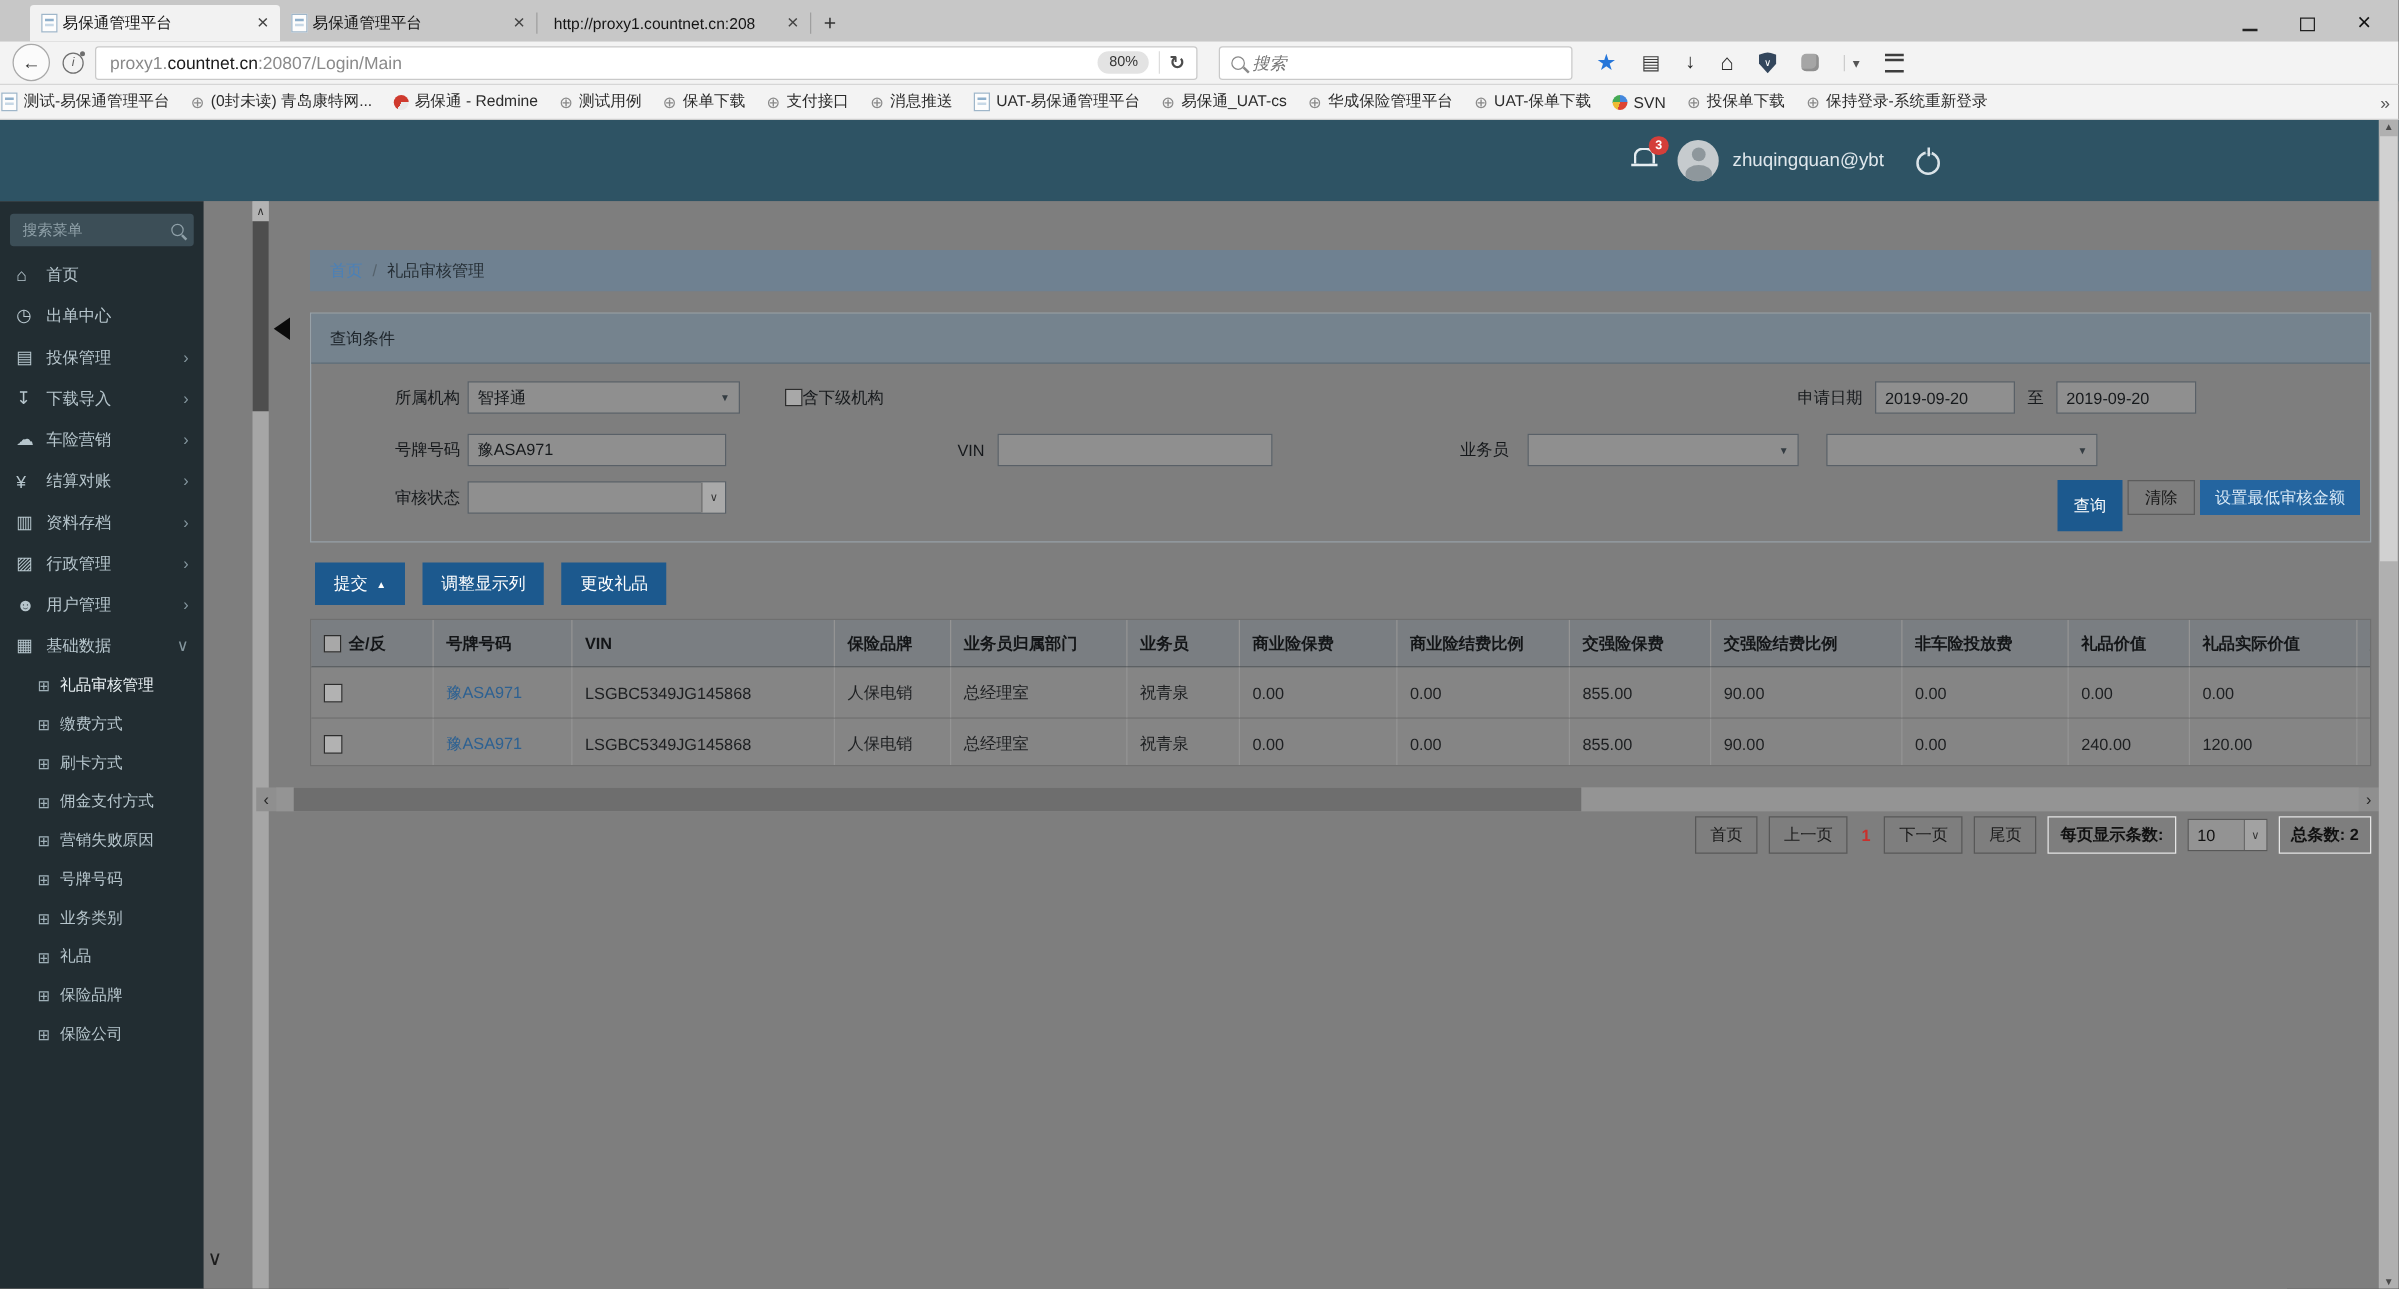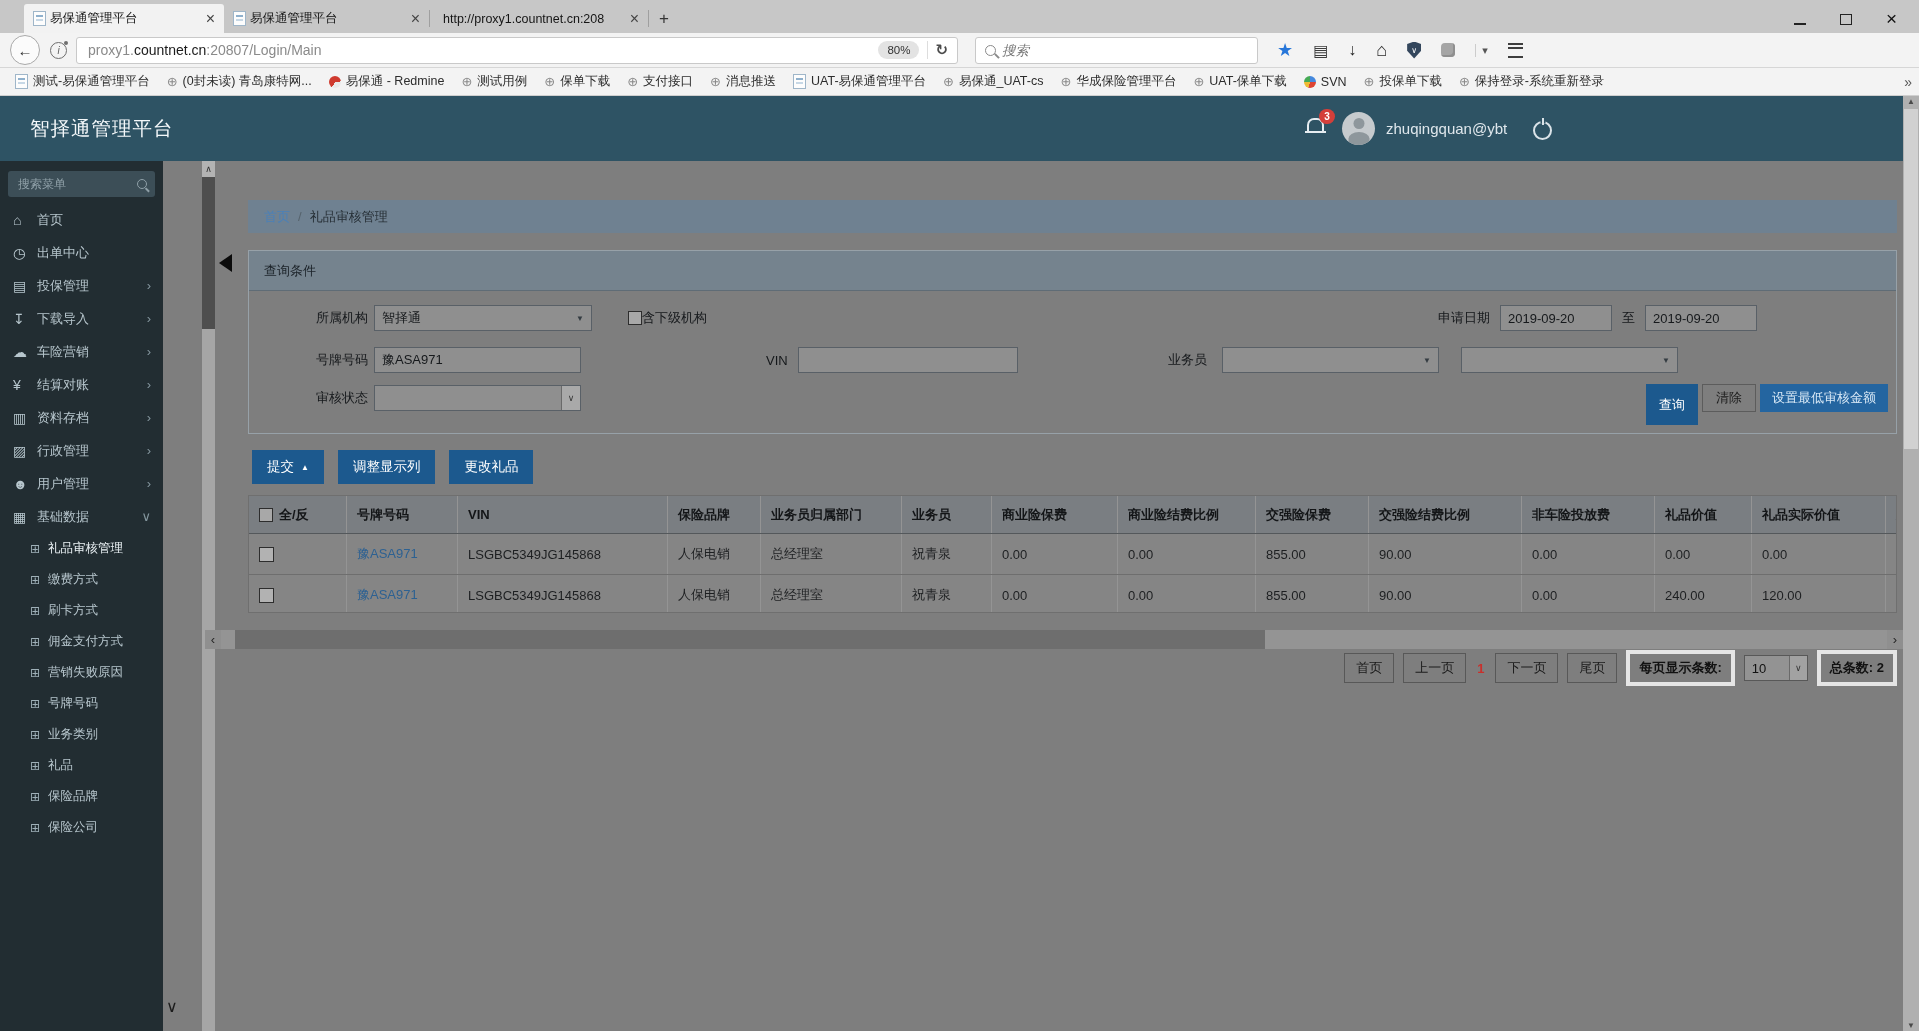--- a/index.html
+++ b/index.html
@@ -45,21 +45,21 @@
   .libic{color:#3d3d3d;font-size:16px;} .libic::before{content:"▤";}
   .dlic{color:#1d1d1d;font-size:16px;font-weight:bold;} .dlic::before{content:"↓";}
   .homic{color:#2d2d2d;font-size:18px;} .homic::before{content:"⌂";}
   .shieldic{width:14px;height:17px;background:#33465c;clip-path:polygon(50% 0,100% 14%,100% 55%,50% 100%,0 55%,0 14%);display:flex;align-items:center;justify-content:center;color:#fff;font-size:8px;}
   .shieldic::before{content:"∨";}
   .extic{width:14px;height:14px;border-radius:4px;background:#a5a5a5;box-shadow:inset -2px -2px 0 #8f8f8f;}
   .caretdn{color:#555;font-size:11px;padding-left:6px;border-left:1px solid #ccc;} .caretdn::before{content:"▾";}
   .hamb{width:15px;height:11px;border-top:2px solid #3d3d3d;border-bottom:2px solid #3d3d3d;position:relative;}
   .hamb::after{content:"";position:absolute;left:0;right:0;top:2.5px;height:2px;background:#3d3d3d;}
   
-  .bookmarks{position:absolute;left:0;top:68px;width:1919px;height:28px;background:#f3f3f3;border-bottom:1px solid #cfcfcf;display:flex;align-items:center;font-size:12.5px;color:#2c2c2c;padding-left:15px;box-sizing:border-box;overflow:hidden;}
+  .bookmarks{position:absolute;left:0;top:68px;width:1919px;height:28px;background:#f3f3f3;border-bottom:1px solid #cfcfcf;display:flex;align-items:center;font-size:12.5px;color:#2c2c2c;padding-left:1px;box-sizing:border-box;overflow:hidden;}
   .bm{display:flex;align-items:center;margin-right:17px;white-space:nowrap;flex:none;}
   .bm .ic{margin-right:5px;display:inline-flex;}
   .globeic{color:#8a8a8a;font-size:13px;} .globeic::before{content:"⊕";}
   .redmic{width:12px;height:12px;border-radius:50%;background:conic-gradient(from 210deg,#cf3a2e 0 65%,#e9e9e9 65%);}
   .svnic{width:12px;height:12px;border-radius:50%;background:conic-gradient(#4488dd 0 25%,#dd4433 25% 55%,#eebb33 55% 75%,#44aa55 75%);}
   .bmmore{position:absolute;right:7px;top:0;height:28px;display:flex;align-items:center;color:#555;font-size:14px;}
   .bmmore::before{content:"»";}
   
   .appheader{position:absolute;left:0;top:96px;width:1919px;height:65px;background:#2e5364;}
   .apptitle{position:absolute;left:30px;top:0;line-height:65px;color:#f4f8fa;font-size:19.5px;letter-spacing:1px;}
@@ -130,21 +130,21 @@
   .c12{width:134px;} .c13{width:120px;}
   .lnk{color:#2d6192;}
   .hscroll{position:absolute;left:42px;top:469px;width:1698px;height:19px;display:flex;align-items:stretch;background:#8f8f8f;}
   .hs-ar{width:16px;display:flex;align-items:center;justify-content:center;color:#262626;font-size:13px;}
   .hs-l::before{content:"‹";} .hs-r::before{content:"›";}
   .hs-track{flex:1;position:relative;background:#949494;}
   .hs-thumb{position:absolute;left:14px;top:0;height:19px;width:1030px;background:#6e6e6e;}
   .pag{position:absolute;top:492px;right:6px;height:30px;display:flex;align-items:center;gap:9px;font-size:13px;color:#1a1a1a;}
   .pbtn{border:1px solid #585858;padding:5px 11px;background:transparent;font-size:13px;color:#1a1a1a;font-family:inherit;}
   .pcur{color:#c9302c;font-weight:bold;padding:0 2px;}
-  .pbox{border:4px solid #e5e5e5;padding:5px 9px;font-weight:bold;color:#111;}
+  .pbox{border:1px solid #e5e5e5;padding:5px 9px;font-weight:bold;color:#111;}
   .psel{width:64px;height:26px;border:1px solid #585858;background:#939393;display:flex;align-items:center;box-sizing:border-box;position:relative;font-size:13px;color:#111;padding-left:7px;}
   .psel .nbtn{width:17px;background:#a2a2a2;}
   
   .rscroll{position:absolute;left:1903px;top:96px;width:16px;height:935px;background:#b0b0b0;}
   .rs-up{position:absolute;left:0;top:1px;width:16px;text-align:center;color:#4a4a4a;font-size:8px;}
   .rs-up::before{content:"▲";}
   .rs-thumb{position:absolute;left:1px;top:13px;width:14px;height:340px;background:#d1d1d1;}
   .rs-dn{position:absolute;left:0;bottom:1px;width:16px;text-align:center;color:#4a4a4a;font-size:8px;}
   .rs-dn::before{content:"▼";}
 </style>
@@ -260,21 +260,20 @@
         <span>投保单下载</span>
       </span>
     <span class="bm">
         <span class="ic globeic"></span>
         <span>保持登录-系统重新登录</span>
       </span>
     <span class="bmmore"></span>
   </div>
 
   <div class="appheader">
-    <span class="apptitle">智择通管理平台</span>
     <div class="bellwrap">
       <div class="bell"></div>
       <span class="badge">3</span>
     </div>
     <div class="avatar"></div>
     <span class="uname">zhuqingquan@ybt</span>
     <div class="power"></div>
   </div>
 
   <div class="sidebar">

